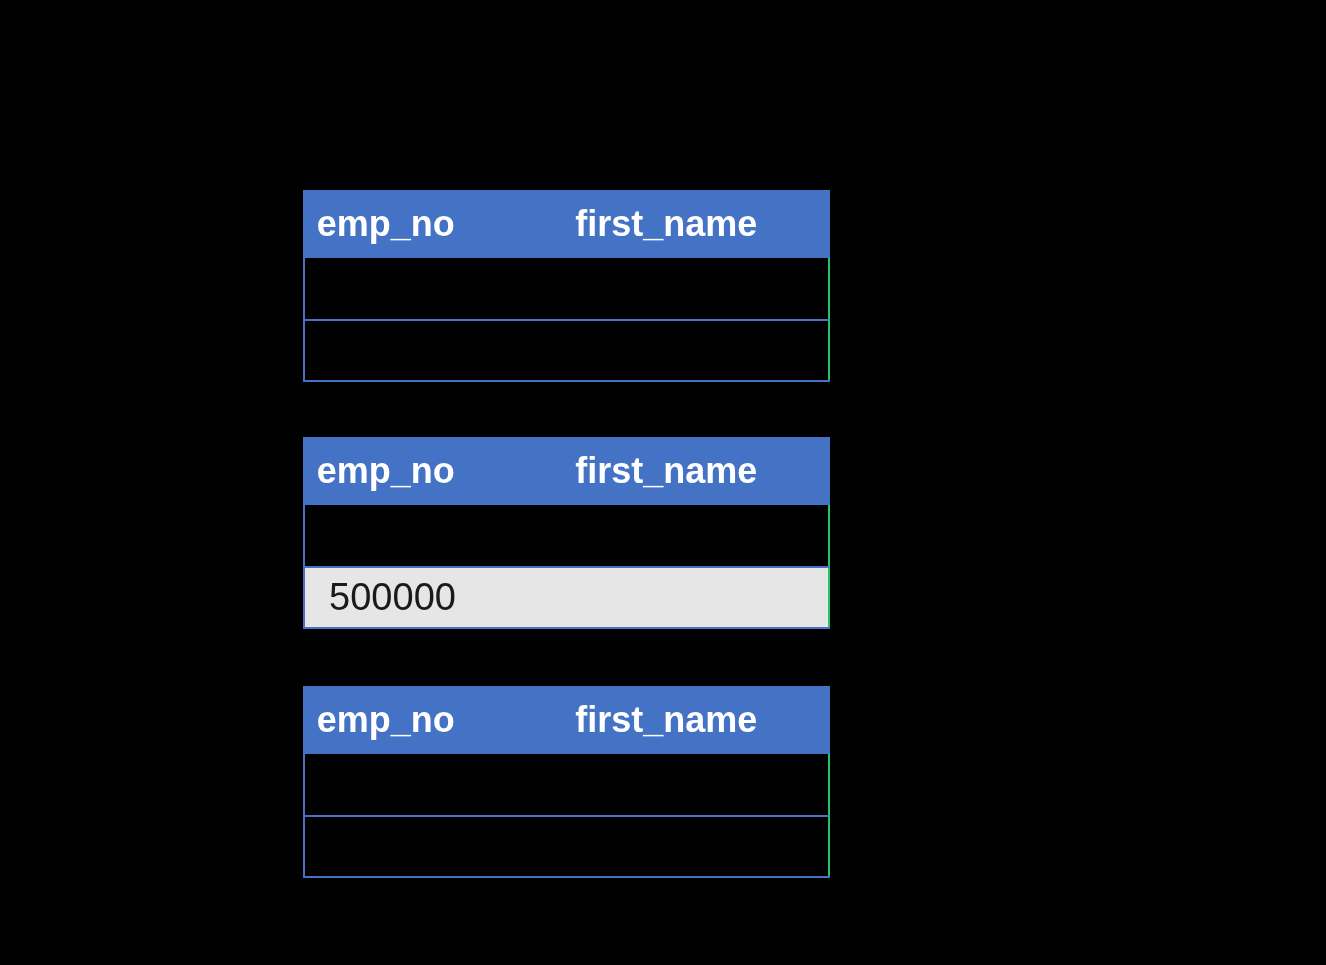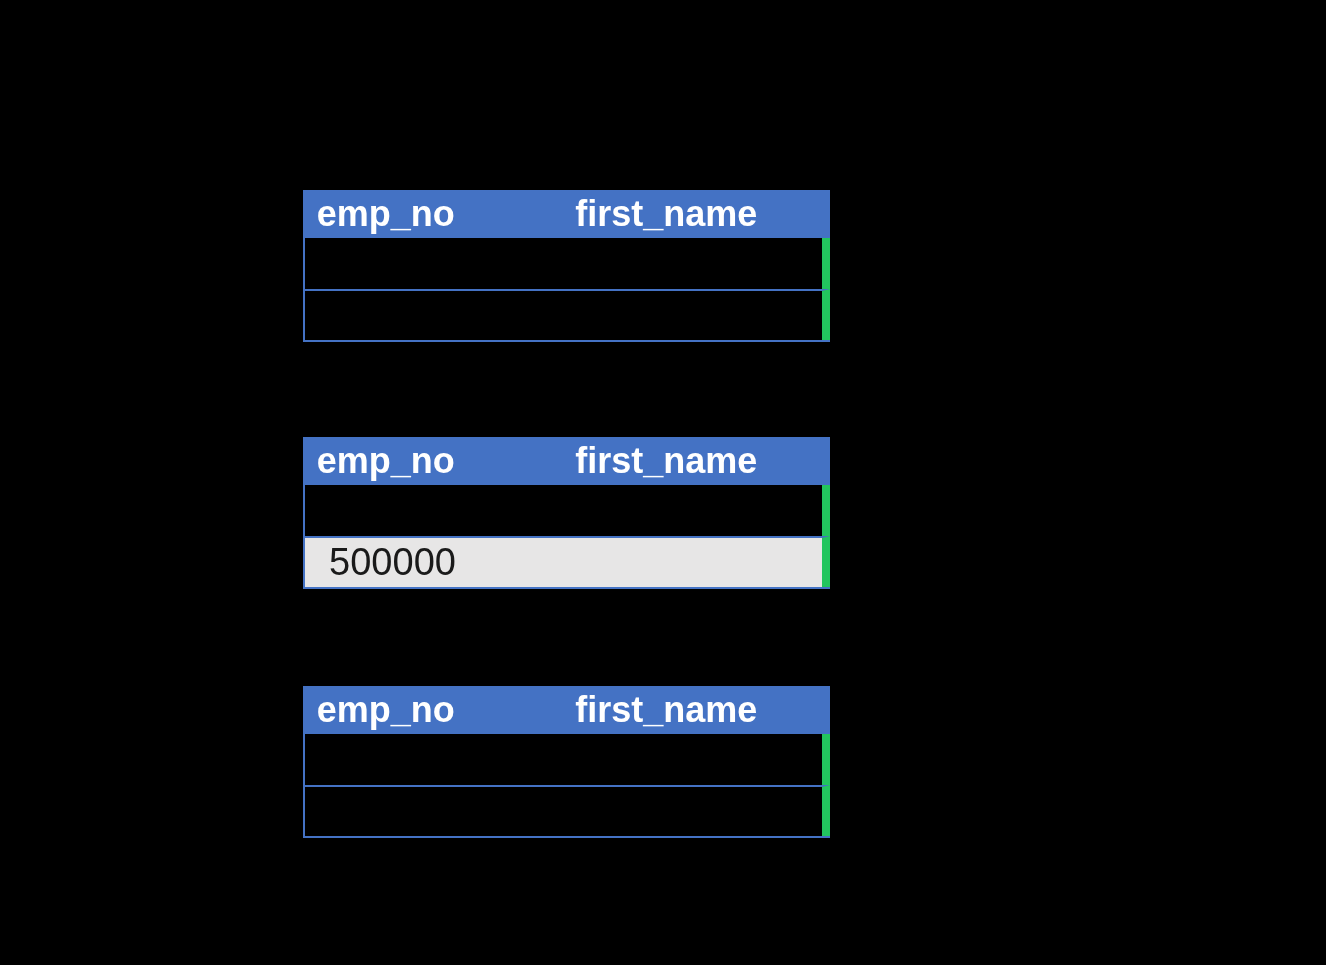--- a/index.html
+++ b/index.html
@@ -19,40 +19,40 @@
     left: 303px;
     width: 527px;
     border-bottom: 2px solid #4472C4;
     box-sizing: content-box;
   }
   .db-table.t1 { top: 190px; }
   .db-table.t2 { top: 437px; }
   .db-table.t3 { top: 686px; }
 
   .thead {
-    height: 48px;
+    height: 68px;
     background: #4472C4;
     display: flex;
     align-items: stretch;
     gap: 34px;
   }
   .hcell {
     display: flex;
     align-items: center;
     justify-content: center;
     color: #FFFFFF;
     font-weight: bold;
     font-size: 36px;
     letter-spacing: 0px;
   }
   .trow {
-    height: 51px;
+    height: 61px;
     background: #000000;
     border-left: 2px solid #4472C4;
-    border-right: 8px solid #22c55e;
+    border-right: 2px solid #22c55e;
     box-sizing: border-box;
     display: flex;
     align-items: stretch;
     text-align: center;
   }
   .trow + .trow {
     border-top: 2px solid #4472C4;
   }
   .trow.highlight {
     background: #E7E6E6;

